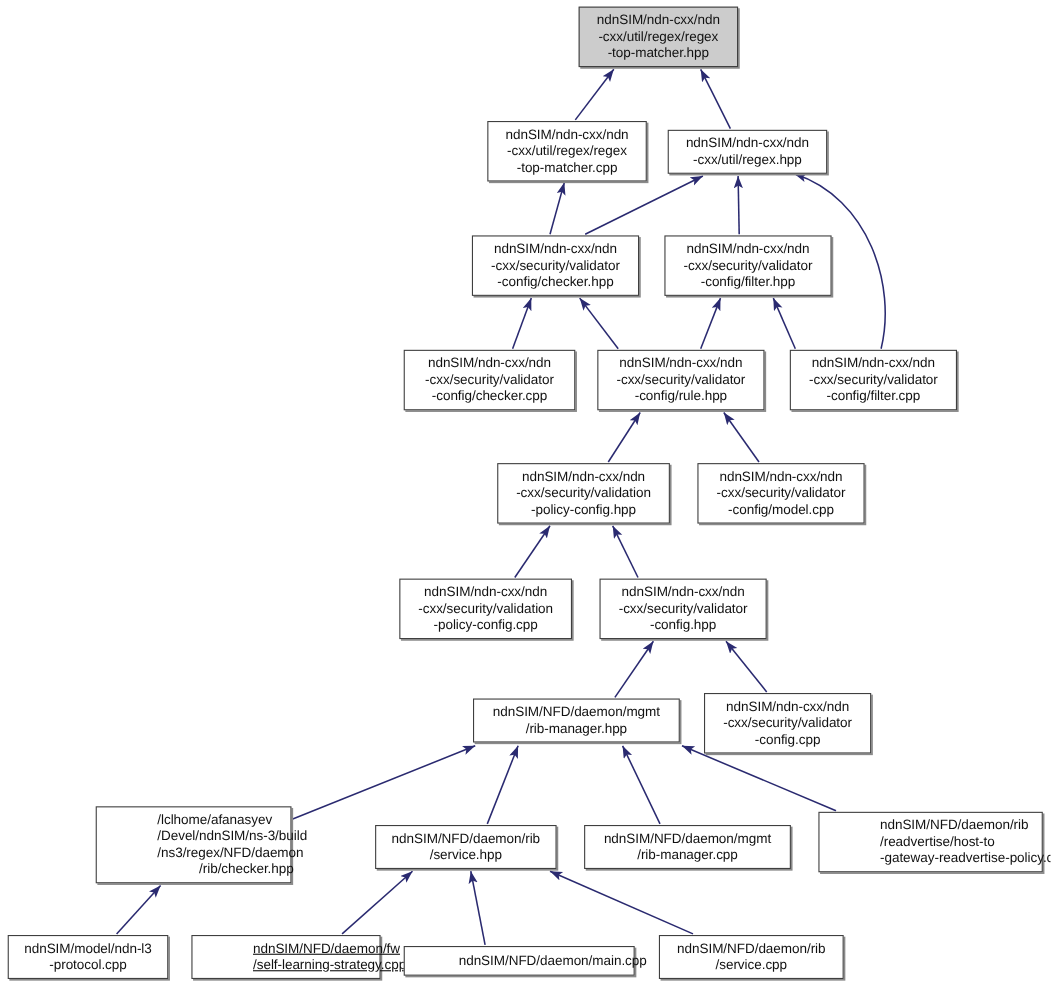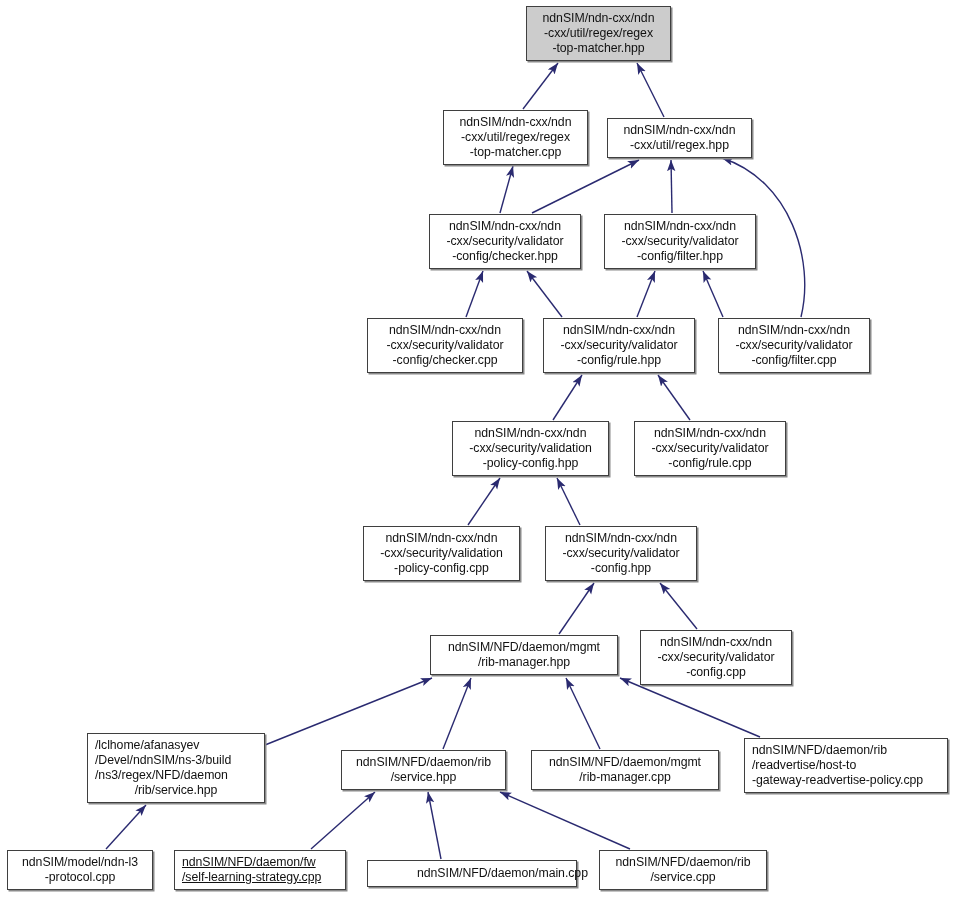--- a/index.html
+++ b/index.html
@@ -49,20 +49,21 @@
   .gnode.lalign {
     align-items: flex-start;
     text-align: left;
   }
   .gnode .ltext {
     display: block;
     width: 100%;
   }
   .gnode.lalign .ltext {
     text-align: left;
+    margin-left: 48px;
   }
   .gnode .pad {
     padding: 0 7px;
     box-sizing: border-box;
     width: 100%;
   }
 </style>
 </head>
 <body>
 
@@ -103,26 +104,26 @@
   <div id="nodes-group">
       <div class="gnode root" style="left: 526px; top: 6px; width: 145px; height: 55px;"><div class="pad"><span class="ltext">ndnSIM/ndn-cxx/ndn</span><span class="ltext">-cxx/util/regex/regex</span><span class="ltext">-top-matcher.hpp</span></div></div>
       <div class="gnode" style="left: 443px; top: 110px; width: 145px; height: 55px;"><div class="pad"><span class="ltext">ndnSIM/ndn-cxx/ndn</span><span class="ltext">-cxx/util/regex/regex</span><span class="ltext">-top-matcher.cpp</span></div></div>
       <div class="gnode" style="left: 607px; top: 118px; width: 145px; height: 40px;"><div class="pad"><span class="ltext">ndnSIM/ndn-cxx/ndn</span><span class="ltext">-cxx/util/regex.hpp</span></div></div>
       <div class="gnode" style="left: 429px; top: 214px; width: 152px; height: 55px;"><div class="pad"><span class="ltext">ndnSIM/ndn-cxx/ndn</span><span class="ltext">-cxx/security/validator</span><span class="ltext">-config/checker.hpp</span></div></div>
       <div class="gnode" style="left: 604px; top: 214px; width: 152px; height: 55px;"><div class="pad"><span class="ltext">ndnSIM/ndn-cxx/ndn</span><span class="ltext">-cxx/security/validator</span><span class="ltext">-config/filter.hpp</span></div></div>
       <div class="gnode" style="left: 367px; top: 318px; width: 156px; height: 55px;"><div class="pad"><span class="ltext">ndnSIM/ndn-cxx/ndn</span><span class="ltext">-cxx/security/validator</span><span class="ltext">-config/checker.cpp</span></div></div>
       <div class="gnode" style="left: 543px; top: 318px; width: 152px; height: 55px;"><div class="pad"><span class="ltext">ndnSIM/ndn-cxx/ndn</span><span class="ltext">-cxx/security/validator</span><span class="ltext">-config/rule.hpp</span></div></div>
       <div class="gnode" style="left: 718px; top: 318px; width: 152px; height: 55px;"><div class="pad"><span class="ltext">ndnSIM/ndn-cxx/ndn</span><span class="ltext">-cxx/security/validator</span><span class="ltext">-config/filter.cpp</span></div></div>
       <div class="gnode" style="left: 452px; top: 421px; width: 157px; height: 55px;"><div class="pad"><span class="ltext">ndnSIM/ndn-cxx/ndn</span><span class="ltext">-cxx/security/validation</span><span class="ltext">-policy-config.hpp</span></div></div>
-      <div class="gnode" style="left: 634px; top: 421px; width: 152px; height: 55px;"><div class="pad"><span class="ltext">ndnSIM/ndn-cxx/ndn</span><span class="ltext">-cxx/security/validator</span><span class="ltext">-config/rule.cpp</span></div></div>
+      <div class="gnode" style="left: 634px; top: 421px; width: 152px; height: 55px;"><div class="pad"><span class="ltext">ndnSIM/ndn-cxx/ndn</span><span class="ltext">-cxx/security/validator</span><span class="ltext">-config/model.cpp</span></div></div>
       <div class="gnode" style="left: 363px; top: 526px; width: 157px; height: 55px;"><div class="pad"><span class="ltext">ndnSIM/ndn-cxx/ndn</span><span class="ltext">-cxx/security/validation</span><span class="ltext">-policy-config.cpp</span></div></div>
       <div class="gnode" style="left: 545px; top: 526px; width: 152px; height: 55px;"><div class="pad"><span class="ltext">ndnSIM/ndn-cxx/ndn</span><span class="ltext">-cxx/security/validator</span><span class="ltext">-config.hpp</span></div></div>
       <div class="gnode" style="left: 430px; top: 635px; width: 188px; height: 40px;"><div class="pad"><span class="ltext">ndnSIM/NFD/daemon/mgmt</span><span class="ltext">/rib-manager.hpp</span></div></div>
       <div class="gnode" style="left: 640px; top: 630px; width: 152px; height: 55px;"><div class="pad"><span class="ltext">ndnSIM/ndn-cxx/ndn</span><span class="ltext">-cxx/security/validator</span><span class="ltext">-config.cpp</span></div></div>
-      <div class="gnode lalign" style="left: 87px; top: 733px; width: 178px; height: 70px;"><div class="pad"><span class="ltext">/lclhome/afanasyev</span><span class="ltext">/Devel/ndnSIM/ns-3/build</span><span class="ltext">/ns3/regex/NFD/daemon</span><span class="ltext" style="text-align: center;">/rib/service.hpp</span></div></div>
+      <div class="gnode lalign" style="left: 87px; top: 733px; width: 178px; height: 70px;"><div class="pad"><span class="ltext">/lclhome/afanasyev</span><span class="ltext">/Devel/ndnSIM/ns-3/build</span><span class="ltext">/ns3/regex/NFD/daemon</span><span class="ltext" style="text-align: center;">/rib/checker.hpp</span></div></div>
       <div class="gnode" style="left: 341px; top: 750px; width: 165px; height: 40px;"><div class="pad"><span class="ltext">ndnSIM/NFD/daemon/rib</span><span class="ltext">/service.hpp</span></div></div>
       <div class="gnode" style="left: 531px; top: 750px; width: 188px; height: 40px;"><div class="pad"><span class="ltext">ndnSIM/NFD/daemon/mgmt</span><span class="ltext">/rib-manager.cpp</span></div></div>
       <div class="gnode lalign" style="left: 744px; top: 738px; width: 204px; height: 55px;"><div class="pad"><span class="ltext">ndnSIM/NFD/daemon/rib</span><span class="ltext">/readvertise/host-to</span><span class="ltext">-gateway-readvertise-policy.cpp</span></div></div>
       <div class="gnode" style="left: 7px; top: 850px; width: 146px; height: 40px;"><div class="pad"><span class="ltext">ndnSIM/model/ndn-l3</span><span class="ltext">-protocol.cpp</span></div></div>
       <div class="gnode lalign" style="left: 174px; top: 850px; width: 172px; height: 40px; text-decoration: underline;"><div class="pad"><span class="ltext">ndnSIM/NFD/daemon/fw</span><span class="ltext">/self-learning-strategy.cpp</span></div></div>
       <div class="gnode" style="left: 367px; top: 860px; width: 210px; height: 27px; padding-left: 42px;"><div class="pad"><span class="ltext">ndnSIM/NFD/daemon/main.cpp</span></div></div>
       <div class="gnode" style="left: 599px; top: 850px; width: 168px; height: 40px;"><div class="pad"><span class="ltext">ndnSIM/NFD/daemon/rib</span><span class="ltext">/service.cpp</span></div></div>
     </div>
 </div>
 

